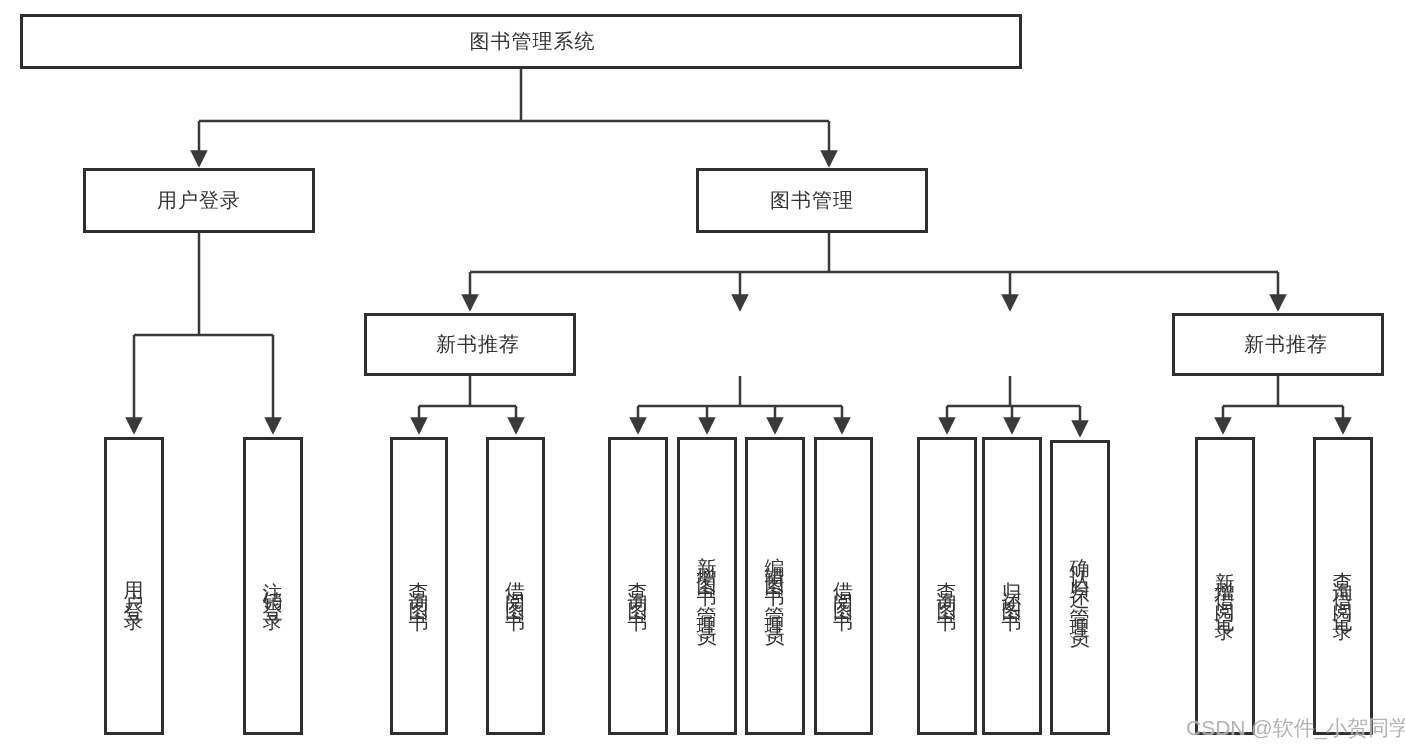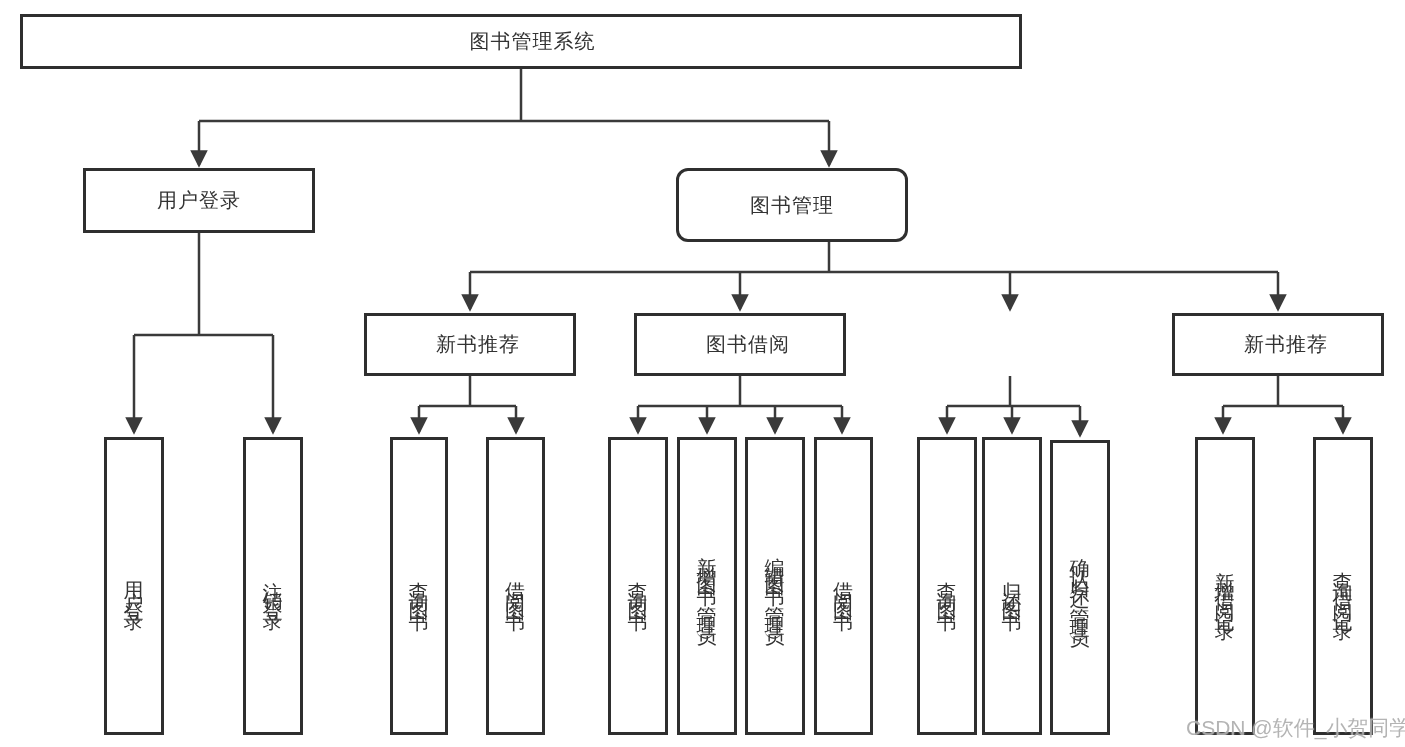--- a/index.html
+++ b/index.html
@@ -41,21 +41,21 @@
     text-orientation:mixed;
     font-size:20px;
     letter-spacing:10px;
     line-height:1;
     white-space:nowrap;
   }
   
   .n-root{left:20px;top:14px;width:1002px;height:55px;padding-left:23px;}
   
   .n-userlogin{left:83px;top:168px;width:232px;height:65px;}
-  .n-bookmgmt{left:676px;top:168px;width:232px;height:74px;border-radius:12px;}
+  .n-bookmgmt{left:696px;top:168px;width:232px;height:65px;}
   
   .n-l3{top:313px;width:212px;height:63px;padding-left:16px;}
   .n-newbook{left:364px;}
   .n-borrowing{left:634px;}
   .n-current{left:904px;}
   .n-records{left:1172px;}
   
   .lf-1{left:104px;}
   .lf-2{left:243px;}
   .lf-3{left:390px;width:58px;}
@@ -129,23 +129,20 @@
   <div class="box n-userlogin">
     <span class="h-label">用户登录</span>
   </div>
   <div class="box n-bookmgmt">
     <span class="h-label">图书管理</span>
   </div>
 
   <div class="box n-l3 n-newbook">
     <span class="h-label">新书推荐</span>
   </div>
-  <div class="box n-l3 n-borrowing">
-    <span class="h-label">图书借阅</span>
-  </div>
   <div class="box n-l3 n-records">
     <span class="h-label">新书推荐</span>
   </div>
 
   <div class="box v-box lf-1">
     <span class="v-label">用户登录</span>
   </div>
   <div class="box v-box lf-2">
     <span class="v-label">注销登录</span>
   </div>

